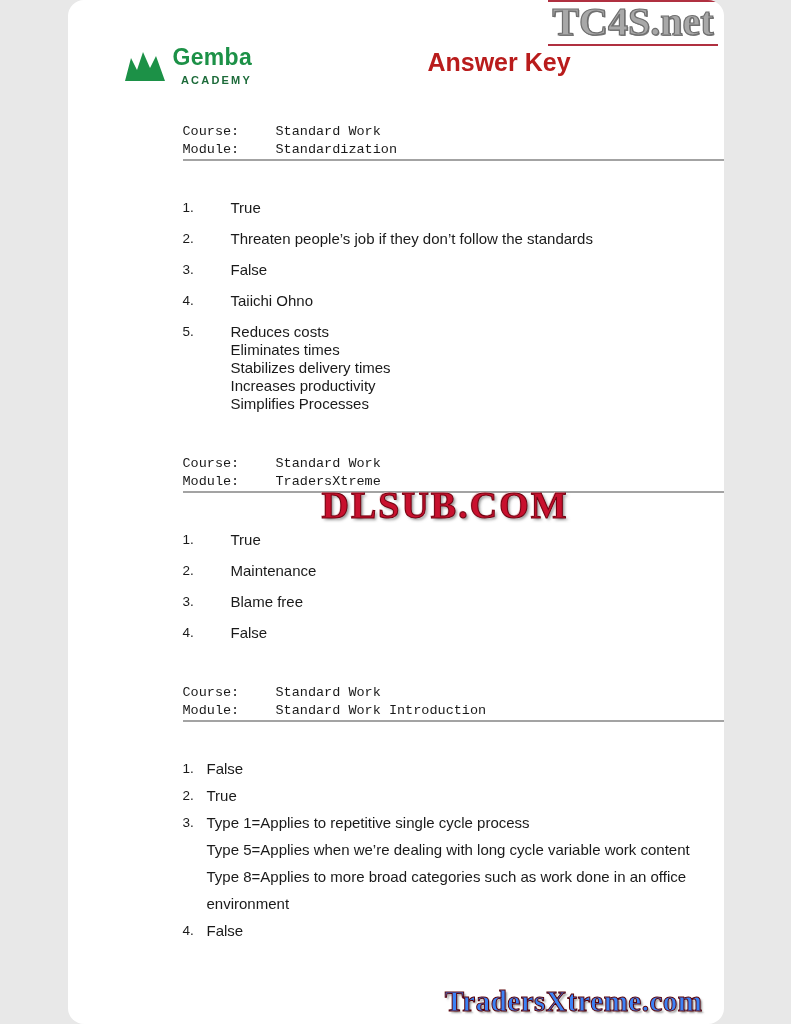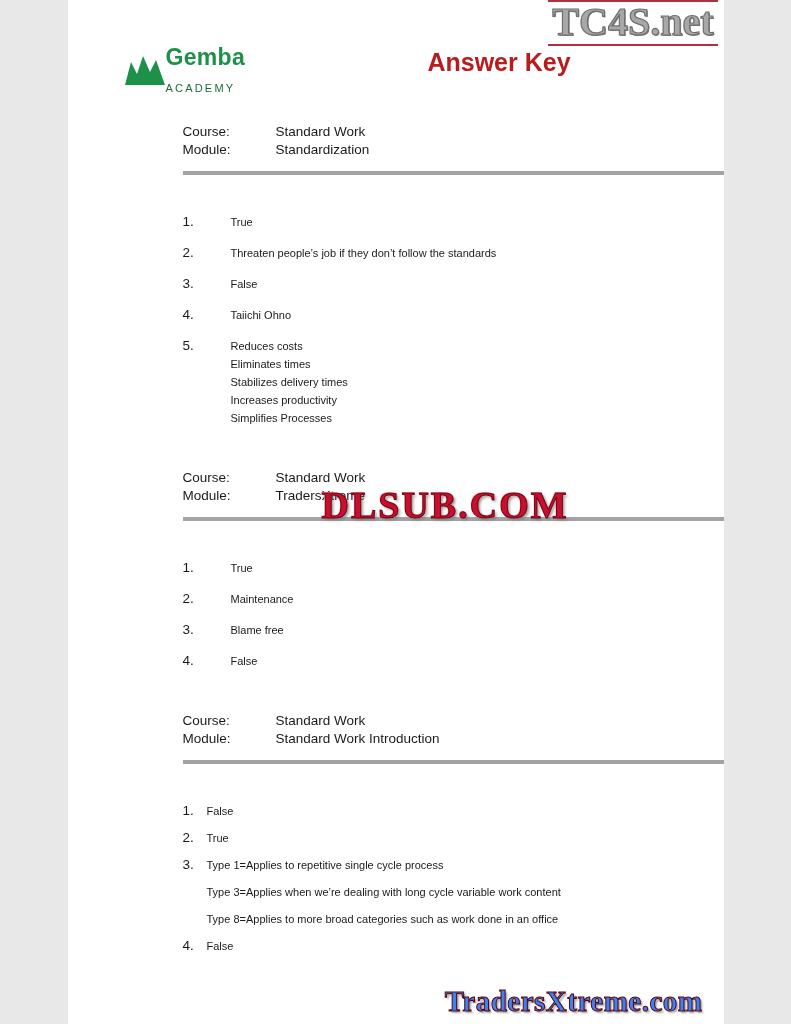--- a/index.html
+++ b/index.html
@@ -4,58 +4,59 @@
 <style>
   html,body{margin:0;padding:0;background:#e8e8e8;}
   .page{
     position:relative;
     width:656px;height:1024px;
     margin:0 auto;
     background:#ffffff;
     font-family:"Liberation Sans",sans-serif;
     color:#1a1a1a;
     overflow:hidden;
+    border-radius:16px;
   }
 
   
   .wm-top{position:absolute;top:0;right:6px;}
   .wm-top span{
     display:inline-block;
     font-family:"Liberation Serif",serif;
     font-size:40px;font-weight:bold;line-height:1.0;
     color:#a8a8a8;
     -webkit-text-stroke:1.2px #6f6f6f;
     text-shadow:1px 1px 0 #7d7d7d;
     border-top:2px solid #b03040;
     border-bottom:2px solid #b03040;
     padding:0 4px 2px 4px;
   }
 
   
-  .logo{position:absolute;top:46px;left:56px;display:flex;align-items:center;}
+  .logo{position:absolute;top:46px;left:56px;display:flex;align-items:center;gap:7px;text-align:right;}
   .logo-text{display:flex;flex-direction:column;line-height:1;}
   .logo-brand{font-size:23px;font-weight:bold;color:#1c9147;letter-spacing:.3px;}
-  .logo-sub{font-size:11px;font-weight:normal;color:#1d6b3a;letter-spacing:2.2px;margin-top:14px;}
+  .logo-sub{font-size:11px;font-weight:bold;color:#1d6b3a;letter-spacing:2.2px;margin-top:6px;}
 
   
   .title{
     position:absolute;top:48px;left:0;width:791px;margin:0;
     box-sizing:border-box;padding-left:72px;
     text-align:center;font-size:25px;font-weight:bold;color:#b91c1c;
   }
 
   
   .content{position:absolute;top:123px;left:115px;width:562px;}
   .section + .section{margin-top:42px;}
-  .sec-head{border-bottom:4px solid #a3a3a3;padding-bottom:12px;}
+  .sec-head{border-bottom:2px solid #a3a3a3;padding-bottom:0;font-family:Liberation Mono, monospace;}
   .sec-head .row{display:flex;line-height:18px;font-size:13.5px;}
   .lbl{width:93px;flex:0 0 93px;}
   .answers{padding-top:38px;}
   .answer{display:flex;}
-  .line{line-height:18px;font-size:11px;}
+  .line{line-height:18px;font-size:15px;}
 
   .section.tabbed .answer{margin-bottom:13px;}
   .section.tabbed .num{width:48px;flex:0 0 48px;font-size:13.5px;line-height:18px;}
 
   .section.loose .answer{margin-bottom:0;}
   .section.loose .num{width:24px;flex:0 0 24px;font-size:13.5px;line-height:18px;}
   .section.loose .line{margin-bottom:9px;}
 
   
   .wm-stamp{position:absolute;top:486px;left:254px;text-align:right;}
@@ -206,22 +207,23 @@
           <div class="answer">
             <span class="num">2.</span>
             <div class="lines">
               <div class="line">True</div>
             </div>
           </div>
           <div class="answer">
             <span class="num">3.</span>
             <div class="lines">
               <div class="line">Type 1=Applies to repetitive single cycle process</div>
-              <div class="line">Type 3=Applies when we’re dealing with long cycle variable work content</div>
+              <div class="line">Type 5=Applies when we’re dealing with long cycle variable work content</div>
               <div class="line">Type 8=Applies to more broad categories such as work done in an office</div>
+              <div class="line">environment</div>
             </div>
           </div>
           <div class="answer">
             <span class="num">4.</span>
             <div class="lines">
               <div class="line">False</div>
             </div>
           </div>
         </div>
       </div>

